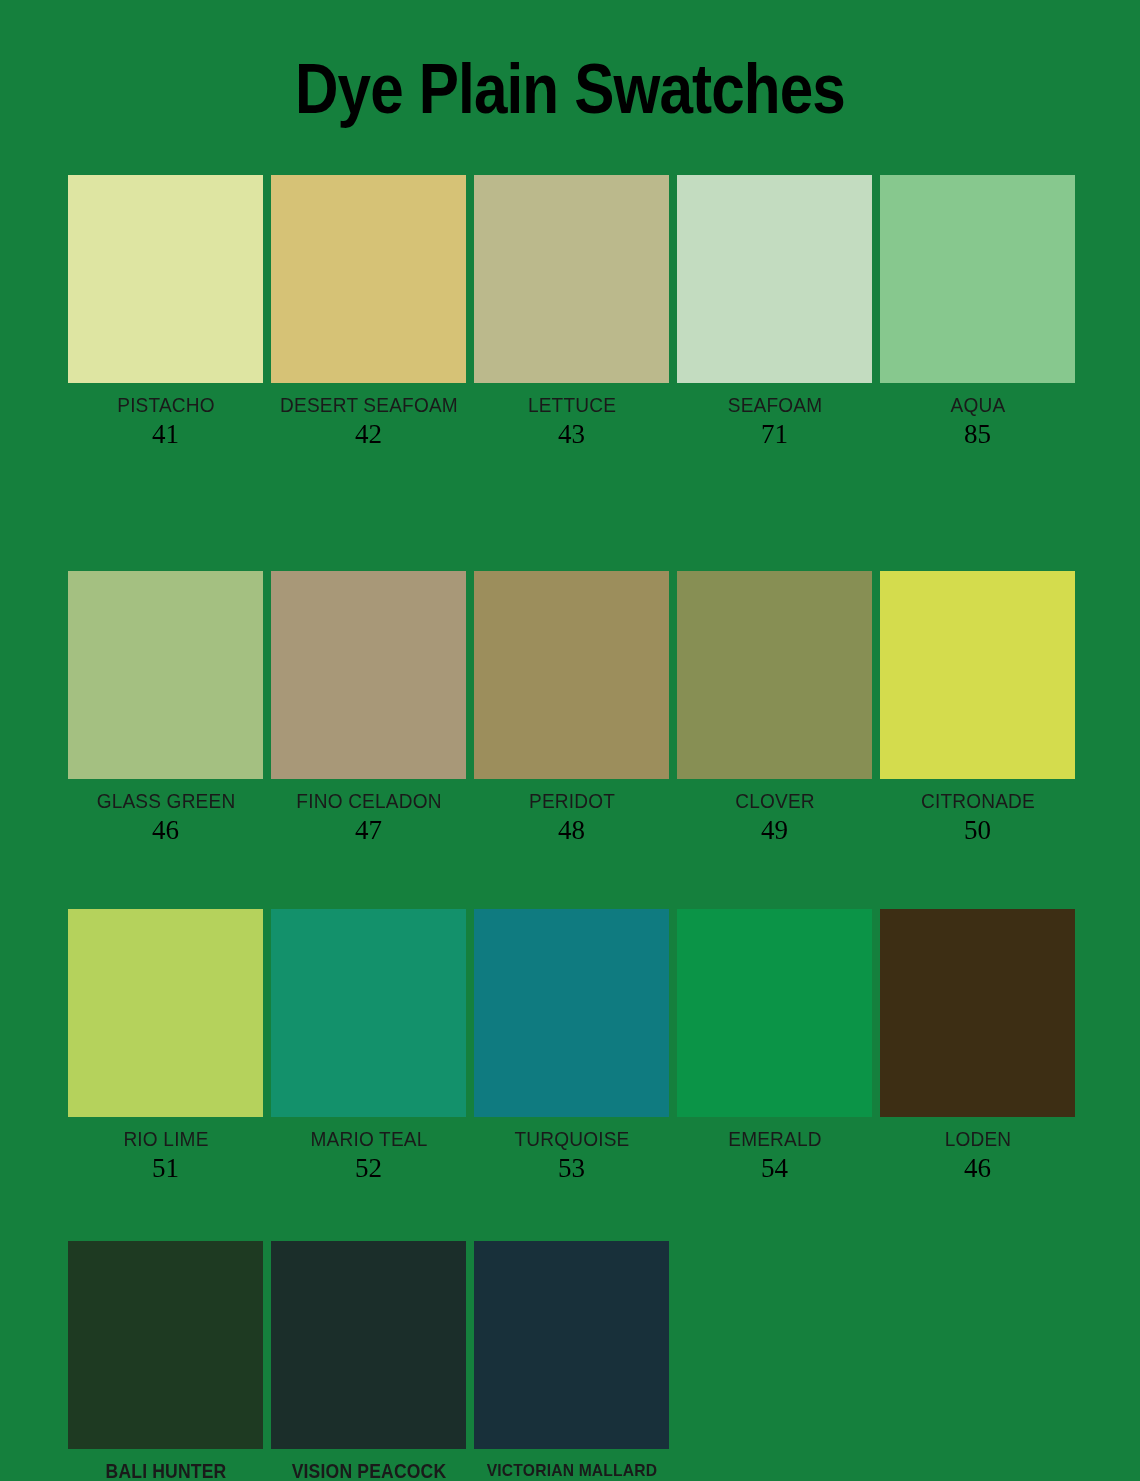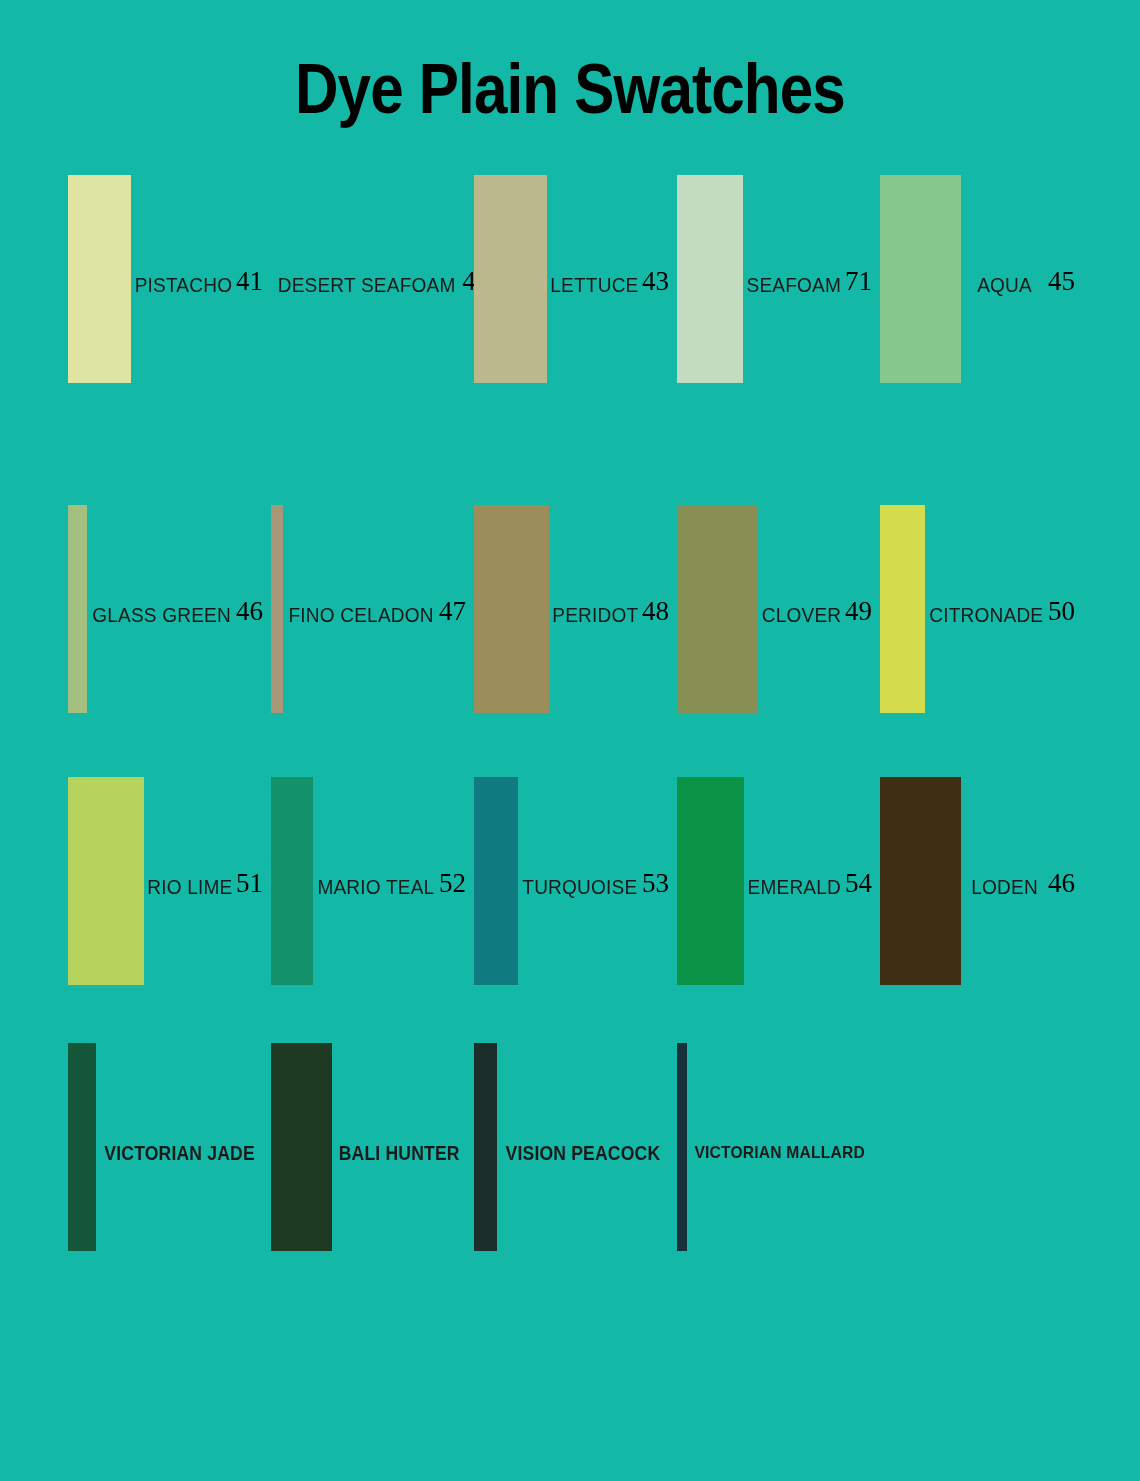--- a/index.html
+++ b/index.html
@@ -8,21 +8,21 @@
     width: 1140px;
     height: 1481px;
     background: #ffffff;
     font-family: "Liberation Sans", sans-serif;
   }
 
   #page {
     position: relative;
     width: 1140px;
     height: 1481px;
-    background: #14b8a6;
+    background: #15803d;
     overflow: hidden;
   }
 
   #title {
     position: absolute;
     top: 48px;
     left: 0;
     width: 1140px;
     text-align: center;
     font-family: "Liberation Sans", sans-serif;
@@ -46,21 +46,21 @@
     display: flex;
     width: 1008px;
   }
 
   .swatch-row.r1 { margin-bottom: 0; }
 
   .swatch-cell {
     width: 195px;
     margin-right: 8px;
     display: flex;
-    flex-direction: row;
+    flex-direction: column;
     align-items: center;
   }
   .swatch-cell:last-child { margin-right: 0; }
 
   .swatch-chip {
     width: 195px;
     height: 208px;
     display: block;
   }
 
@@ -128,21 +128,21 @@
         <div class="swatch-num">43</div>
       </div>
       <div class="swatch-cell">
         <div class="swatch-chip" style="background-color: rgb(195, 220, 192);"></div>
         <div class="swatch-name">SEAFOAM</div>
         <div class="swatch-num">71</div>
       </div>
       <div class="swatch-cell">
         <div class="swatch-chip" style="background-color: rgb(135, 200, 142);"></div>
         <div class="swatch-name">AQUA</div>
-        <div class="swatch-num">45</div>
+        <div class="swatch-num">85</div>
       </div>
     </div>
 
     <div class="row-gap-1"></div>
 
     <div class="swatch-row r2">
       <div class="swatch-cell">
         <div class="swatch-chip" style="background-color: rgb(164, 192, 129);"></div>
         <div class="swatch-name">GLASS GREEN</div>
         <div class="swatch-num">46</div>
@@ -196,25 +196,20 @@
         <div class="swatch-chip" style="background-color: rgb(61, 46, 20);"></div>
         <div class="swatch-name">LODEN</div>
         <div class="swatch-num">46</div>
       </div>
     </div>
 
     <div class="row-gap-3"></div>
 
     <div class="swatch-row r4">
       <div class="swatch-cell">
-        <div class="swatch-chip" style="background-color: rgb(20, 87, 59);"></div>
-        <div class="swatch-name">VICTORIAN JADE</div>
-
-      </div>
-      <div class="swatch-cell">
         <div class="swatch-chip" style="background-color: rgb(30, 58, 34);"></div>
         <div class="swatch-name">BALI HUNTER</div>
 
       </div>
       <div class="swatch-cell">
         <div class="swatch-chip" style="background-color: rgb(27, 46, 42);"></div>
         <div class="swatch-name">VISION PEACOCK</div>
 
       </div>
       <div class="swatch-cell">

